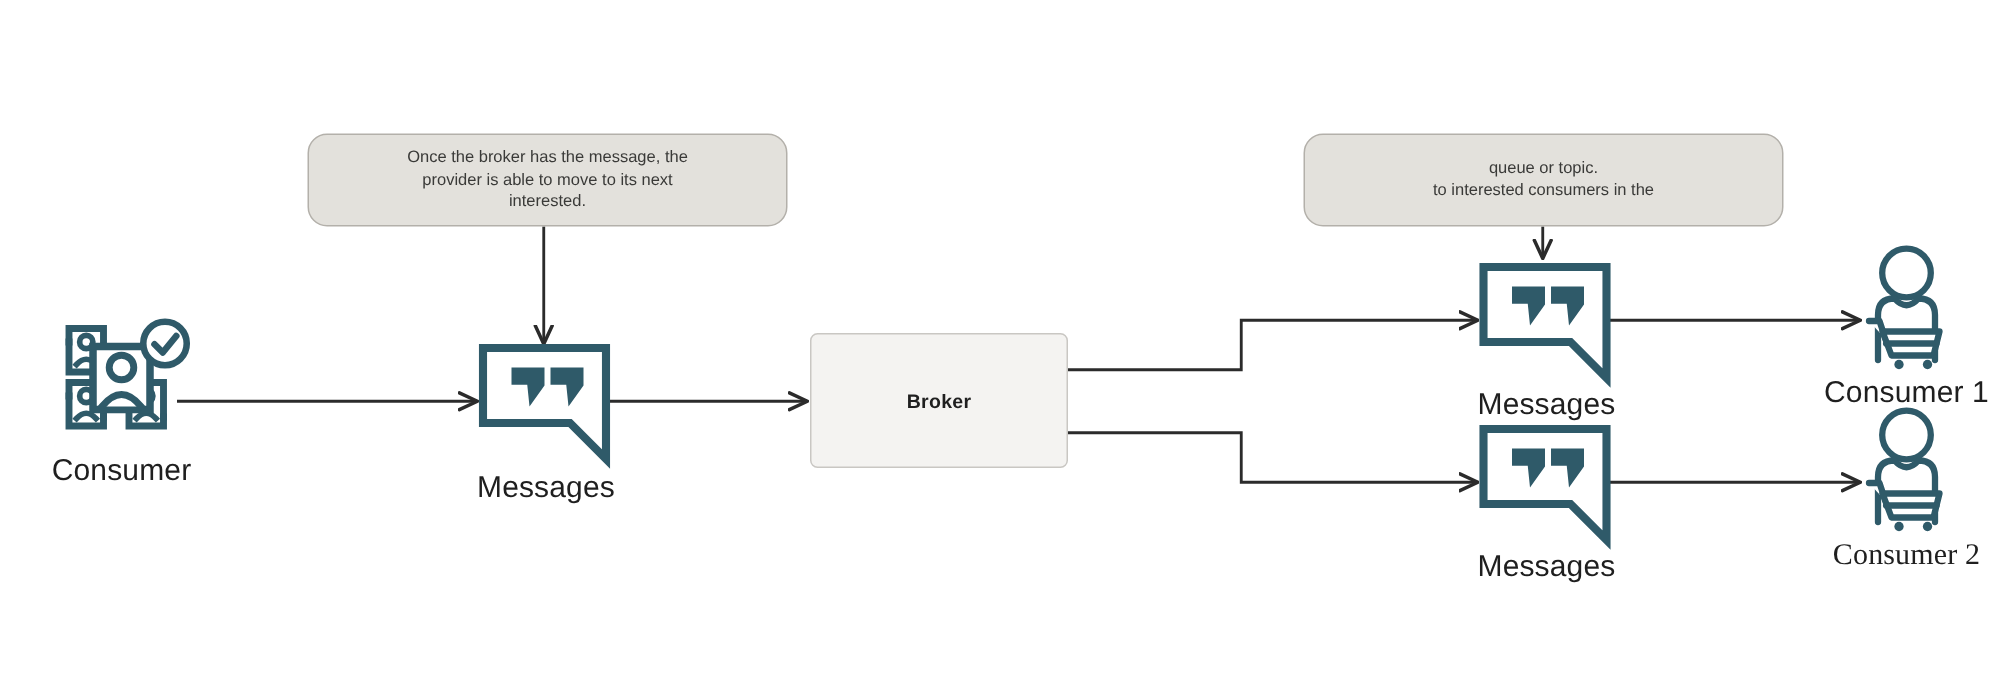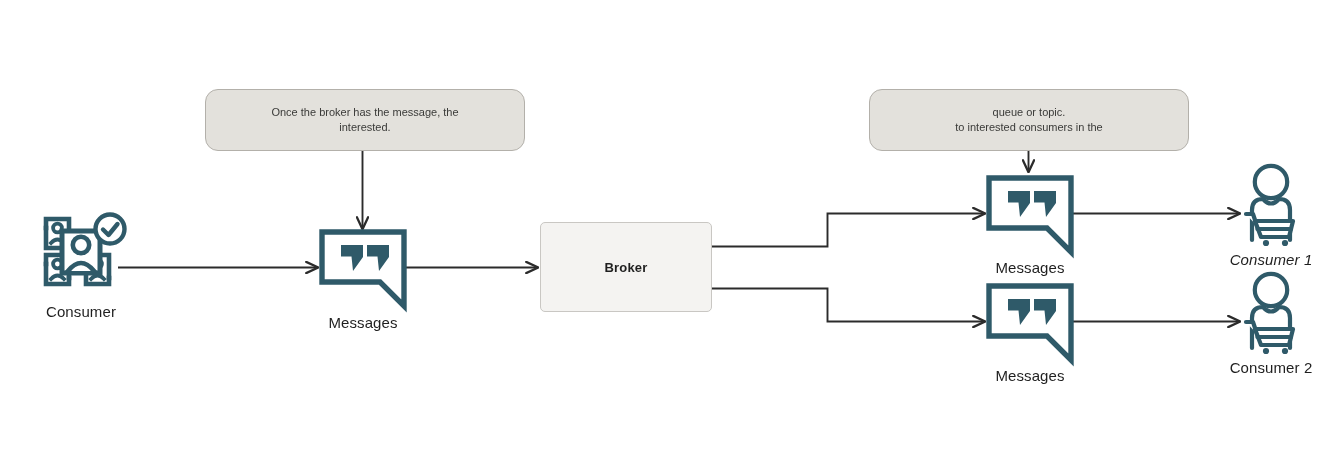--- a/index.html
+++ b/index.html
@@ -18,21 +18,21 @@
     background: #ffffff;
     overflow: hidden;
   }
   .node {
     position: absolute;
   }
   .icon-label {
     position: absolute;
     width: 100%;
     text-align: center;
-    font-size: 15px;
+    font-size: 20px;
     color: #1f1f1f;
     letter-spacing: 0.1px;
     white-space: nowrap;
     line-height: 1;
   }
   
   .callout {
     position: absolute;
     background: #e3e1dc;
     border: 1px solid #b3b0aa;
@@ -91,20 +91,21 @@
     <path d="M 712 288.5 L 827.5 288.5 L 827.5 321.5 L 985 321.5" fill="none" stroke="#2b2b2b" stroke-width="1.9" stroke-linejoin="miter" marker-end="url(#arrow)"></path>
 
     <line x1="1072" y1="213.5" x2="1240" y2="213.5" stroke="#2b2b2b" stroke-width="1.9" marker-end="url(#arrow)"></line>
 
     <line x1="1072" y1="321.5" x2="1240" y2="321.5" stroke="#2b2b2b" stroke-width="1.9" marker-end="url(#arrow)"></line>
   </svg>
 
   <div class="callout" style="left:205px; top:89px; width:320px; height:62px;">
     <div>
       <span>Once the broker has the message, the</span>
+      <span>provider is able to move to its next</span>
       <span>interested.</span>
     </div>
   </div>
 
   <div class="callout" style="left:869px; top:89px; width:320px; height:62px;">
     <div>
       <span>queue or topic.</span>
       <span>to interested consumers in the</span>
     </div>
   </div>
@@ -183,24 +184,24 @@
         <path d="M 40 76 L 40 46 q 0 -11 11 -11 q 8 9 16 0 q 11 0 11 11 L 78 76"></path>
       </g>
       <g fill="none" stroke="#2f5a69" stroke-width="4.2" stroke-linecap="round" stroke-linejoin="round">
         <path d="M 34 50 L 41 50 L 45 62" fill="#ffffff"></path>
         <path d="M 43 57 L 81 57 L 77 73 L 49 73 Z" fill="#ffffff"></path>
         <path d="M 45.4 65 L 79 65"></path>
         <circle cx="54" cy="79" r="3.1" fill="#2f5a69" stroke="none"></circle>
         <circle cx="73" cy="79" r="3.1" fill="#2f5a69" stroke="none"></circle>
       </g>
     </svg>
-    <div class="icon-label" style="top:88px;font-style:italic;">Consumer 1</div>
-  </div>
-
-  <div class="node" style="left:1212px; top:272px; width:118px; height:110px;">
+    <div class="icon-label" style="top:88px;">Consumer 1</div>
+  </div>
+
+  <div class="node" style="left:1212px; top:272px; width:118px; height:110px;font-family:Liberation Serif, serif;">
     <svg width="118" height="82" viewBox="0 0 118 82">
       <g fill="none" stroke="#2f5a69" stroke-width="4.2" stroke-linecap="round" stroke-linejoin="round">
         <circle cx="59" cy="18" r="16.2"></circle>
         <path d="M 40 76 L 40 46 q 0 -11 11 -11 q 8 9 16 0 q 11 0 11 11 L 78 76"></path>
       </g>
       <g fill="none" stroke="#2f5a69" stroke-width="4.2" stroke-linecap="round" stroke-linejoin="round">
         <path d="M 34 50 L 41 50 L 45 62" fill="#ffffff"></path>
         <path d="M 43 57 L 81 57 L 77 73 L 49 73 Z" fill="#ffffff"></path>
         <path d="M 45.4 65 L 79 65"></path>
         <circle cx="54" cy="79" r="3.1" fill="#2f5a69" stroke="none"></circle>

